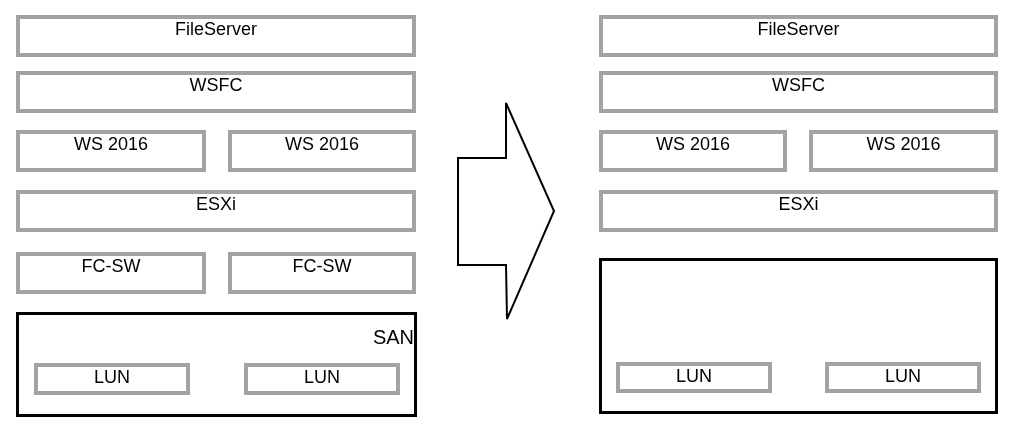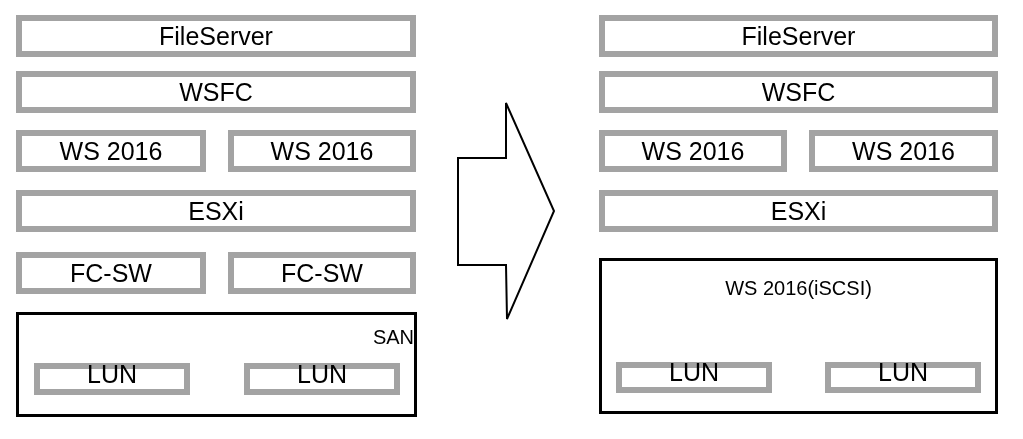--- a/index.html
+++ b/index.html
@@ -12,25 +12,25 @@
     position: relative;
     width: 1023px;
     height: 439px;
     background: #ffffff;
     overflow: hidden;
   }
   .box {
     position: absolute;
     box-sizing: border-box;
     background: #ffffff;
-    border: 6px solid #a3a3a3;
+    border: 4px solid #a3a3a3;
     display: flex;
-    align-items: flex-end;
+    align-items: flex-start;
     justify-content: center;
-    font-size: 25px;
+    font-size: 18px;
     color: #000000;
     white-space: nowrap;
   }
   .container-box {
     position: absolute;
     box-sizing: border-box;
     background: #ffffff;
     border: 3px solid #000000;
     font-size: 20px;
     color: #000000;
@@ -114,21 +114,20 @@
     </div>
     <div class="box" style="left:809px; top:130px; width:189px; height:42px;">
       <span>WS 2016</span>
     </div>
 
     <div class="box" style="left:599px; top:190px; width:399px; height:42px;">
       <span>ESXi</span>
     </div>
 
     <div class="container-box" style="left:599px; top:258px; width:399px; height:156px;">
-      <div class="container-label" style="top:16px;">WS 2016(iSCSI)</div>
       <div class="box" style="left:14px; top:101px; width:156px; height:31px;">
         <span>LUN</span>
       </div>
       <div class="box" style="left:223px; top:101px; width:156px; height:31px;">
         <span>LUN</span>
       </div>
     </div>
 
   </div>
 

